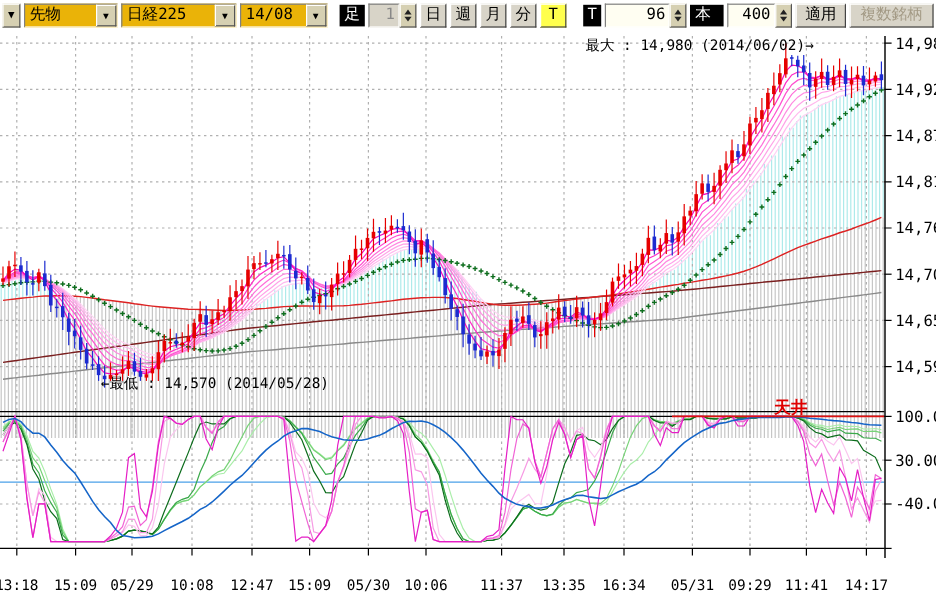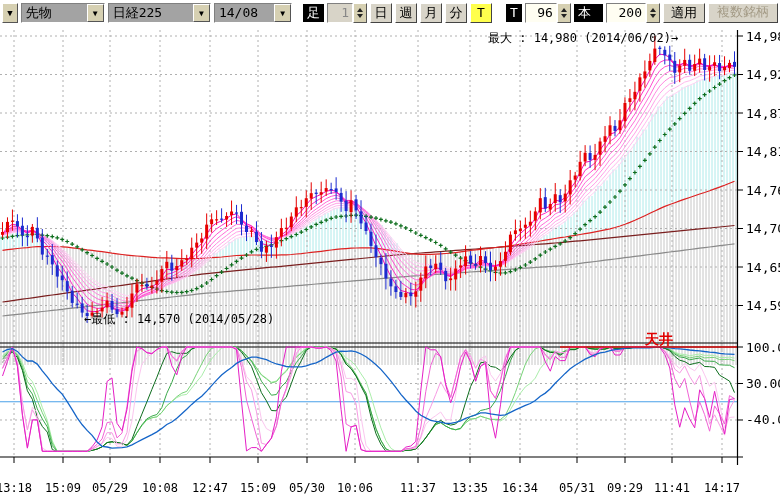--- a/index.html
+++ b/index.html
@@ -1,21 +1,21 @@
 <!DOCTYPE html>
 <html><head>
 <meta charset="utf-8">
 <style>
   html,body{margin:0;padding:0;width:780px;height:500px;background:#fff;overflow:hidden;
     font-family:"DejaVu Sans Mono","Liberation Mono",monospace;}
   
   .toolbar{height:28px;width:780px;background:#ffffff;display:flex;align-items:center;
     box-sizing:border-box;padding:2px 2px 4px 2px;gap:3px;}
   .combo{display:flex;height:20px;box-sizing:border-box;border:1px solid;
-    border-color:#808080 #fff #fff #808080;background:#a3a3a3;}
+    border-color:#808080 #fff #fff #808080;background:#eab308;}
   .combo .cfield{font-size:13px;line-height:18px;padding:0 4px;color:#000;white-space:nowrap;overflow:hidden;}
   .arrowbtn{width:17px;height:18px;background:#d6d0b2;border:1px solid;
     border-color:#fff #555 #555 #fff;display:flex;align-items:center;justify-content:center;
     font-size:8px;color:#000;box-sizing:border-box;}
   .stub{width:19px;height:20px;background:#d6d0b2;border:1px solid;border-color:#fff #555 #555 #fff;
     display:flex;align-items:center;justify-content:center;font-size:9px;box-sizing:border-box;}
   .chip{background:#000;color:#fff;font-size:13px;height:18px;line-height:18px;padding:0 4px;}
   .btn{height:20px;min-width:22px;box-sizing:border-box;background:#d8d4c8;border:1px solid;
     border-color:#fff #444 #444 #fff;font-size:13px;line-height:17px;text-align:center;padding:0 3px;color:#000;}
   .btn.yellow{background:#ffff4d;}
@@ -63,29 +63,29 @@
     </div>
   </div>
   <div class="btn">日</div>
   <div class="btn">週</div>
   <div class="btn">月</div>
   <div class="btn">分</div>
   <div class="btn yellow">T</div>
   <div class="gap10"></div>
   <div class="chip">T</div>
   <div class="spin">
-    <div class="sfield" style="width:32px">96</div>
+    <div class="sfield" style="width:54px">96</div>
     <div class="spinbtn">
       <div class="tri-up"></div>
       <div class="tri-dn"></div>
     </div>
   </div>
   <div class="chip">本数</div>
   <div class="spin">
-    <div class="sfield" style="width:40px">200</div>
+    <div class="sfield" style="width:40px">400</div>
     <div class="spinbtn">
       <div class="tri-up"></div>
       <div class="tri-dn"></div>
     </div>
   </div>
   <div class="btn" style="min-width:42px">適用</div>
   <div class="btn multi">複数銘柄</div>
 </div>
 
 <div class="chartwrap">

